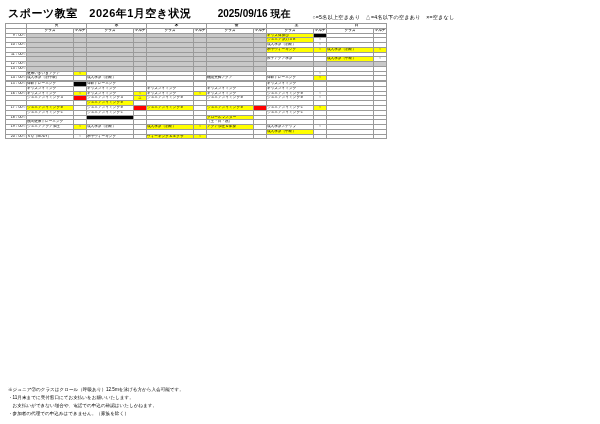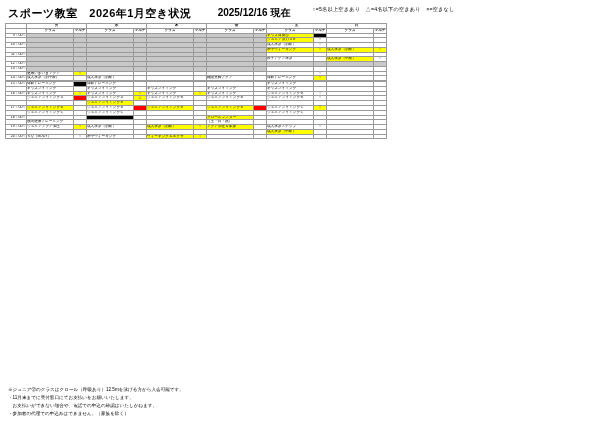--- a/index.html
+++ b/index.html
@@ -1,19 +1,19 @@
 <!DOCTYPE html>
 <html><head>
 <meta charset="utf-8">
 <style>
   html,body{margin:0;padding:0;background:#ffffff;}
   body{width:600px;height:424px;font-family:"Liberation Sans",sans-serif;color:#000;overflow:hidden;}
   .page{position:relative;width:600px;height:424px;}
 
-  .header{display:flex;align-items:flex-start;padding:6px 0 2px 8px;}
+  .header{display:flex;align-items:flex-end;padding:6px 0 2px 8px;}
   .title{font-size:11px;font-weight:bold;letter-spacing:0.5px;}
   .asof{font-size:10px;font-weight:bold;margin-left:26px;}
   .legend{font-size:5.2px;margin-left:22px;letter-spacing:0.2px;}
 
   table.sched{border-collapse:collapse;table-layout:fixed;margin-left:5px;}
   table.sched td,table.sched th{border:0.5px solid #9a9a9a;font-size:3.6px;line-height:1.05;
     padding:0;vertical-align:middle;overflow:hidden;white-space:nowrap;}
   .c-time{width:20px;text-align:right;padding-right:1px;font-size:3.8px;}
   .c-name{width:46px;padding-left:1px;}
   .c-mark{width:12px;text-align:center;font-size:4.2px;}
@@ -30,21 +30,21 @@
   .notes{position:absolute;left:8px;bottom:6px;font-size:4.6px;line-height:1.75;}
   .notes div{white-space:nowrap;}
 </style>
 </head>
 <body>
 
 <div class="page">
 
   <div class="header">
     <div class="title">スポーツ教室　2026年1月空き状況</div>
-    <div class="asof">2025/12/16 現在</div>
+    <div class="asof">2025/09/16 現在</div>
     <div class="legend">○=5名以上空きあり　△=4名以下の空きあり　×=空きなし</div>
   </div>
 
   <table class="sched">
     <thead>
       <tr>
         <th class="c-time"></th>
         <th class="dayhead" colspan="2">火</th>
         <th class="dayhead" colspan="2">水</th>
         <th class="dayhead" colspan="2">木</th>

